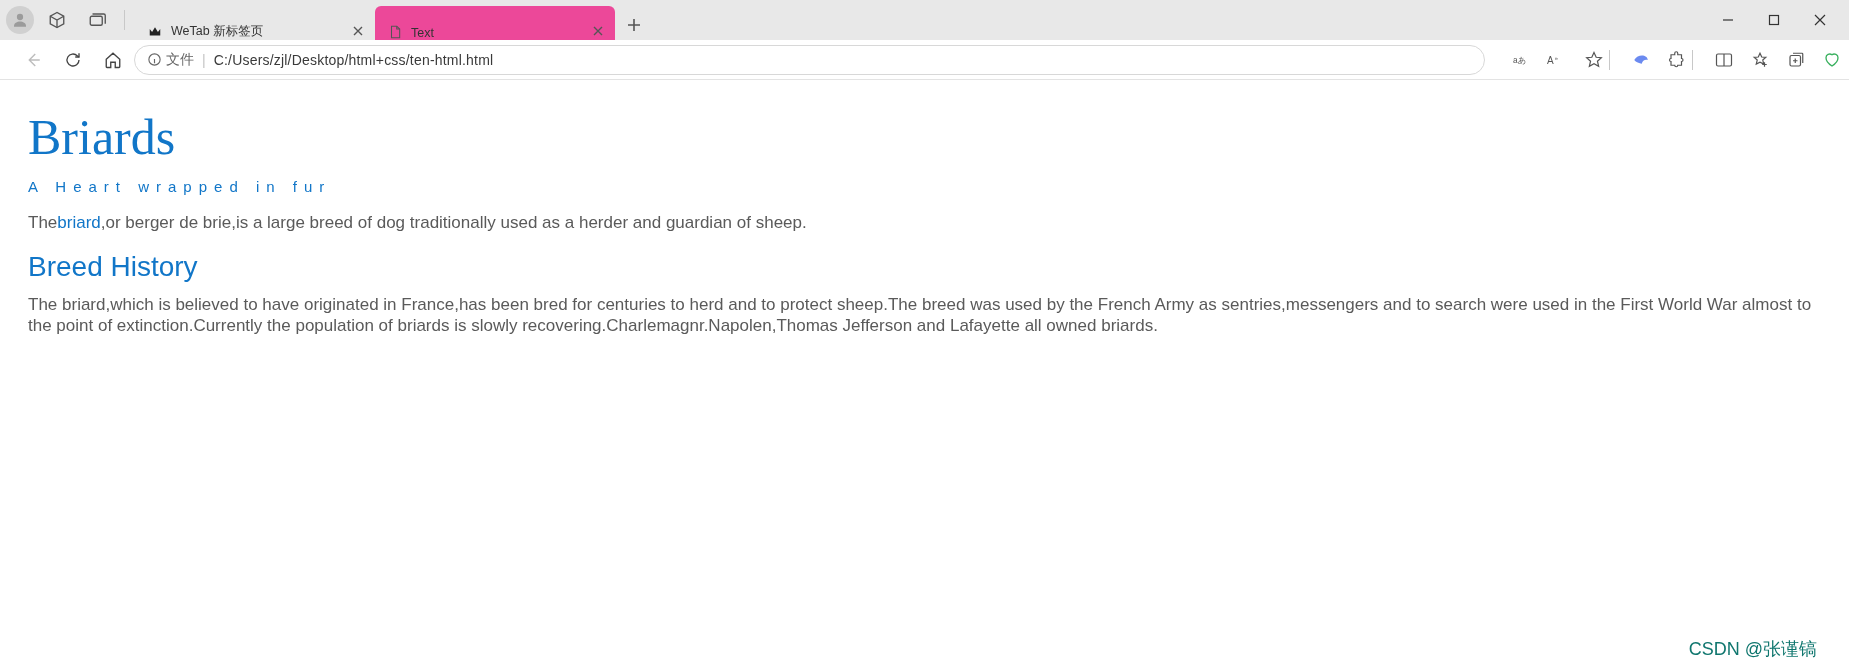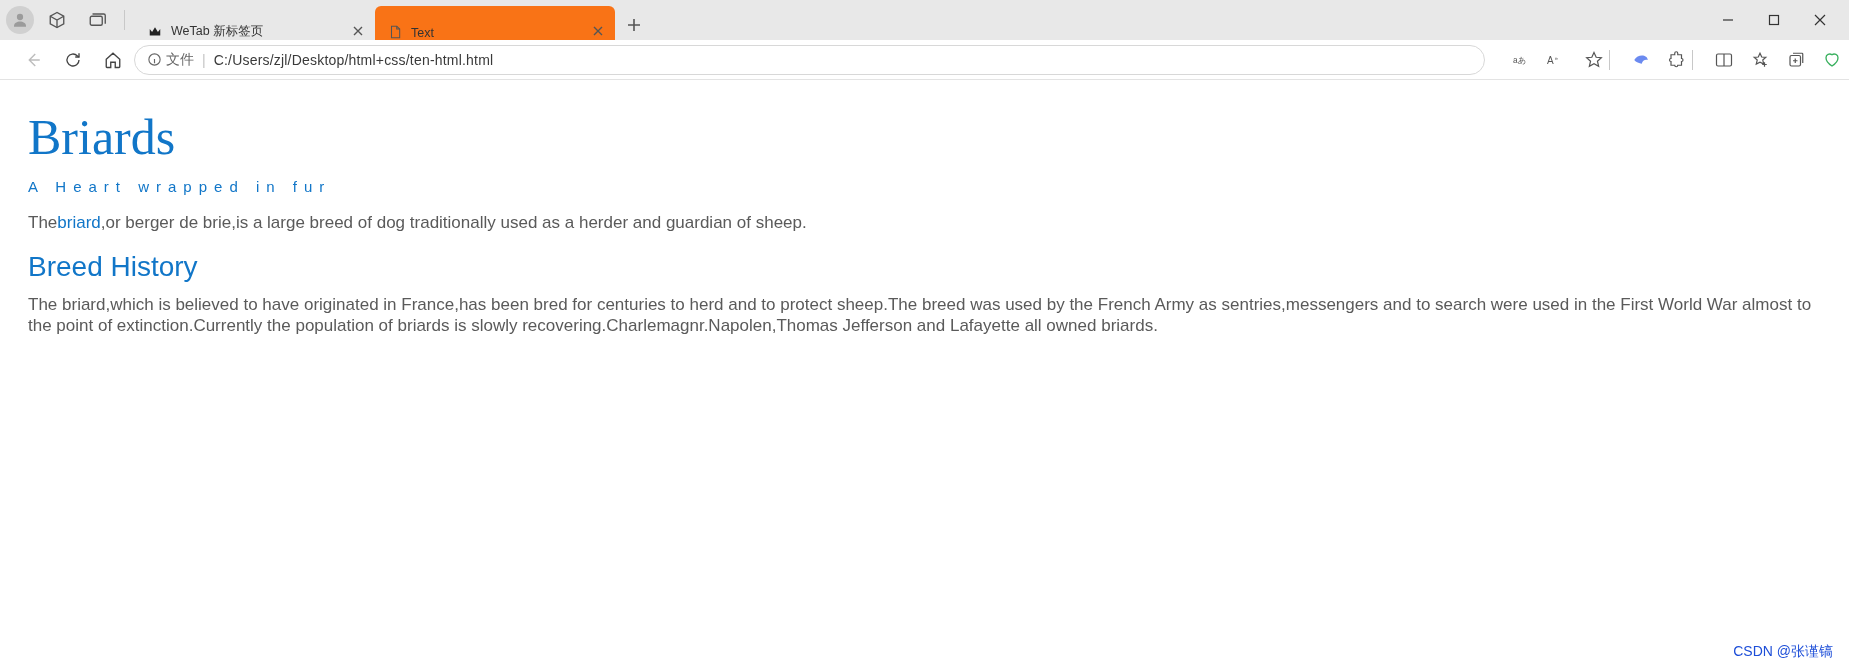--- a/index.html
+++ b/index.html
@@ -7,21 +7,21 @@
 
   
   .chrome       { background: #e8e8e8; }
   .titlebar     { height: 40px; display: flex; align-items: center; padding: 0 6px; gap: 6px; }
   .profile      { width: 28px; height: 28px; border-radius: 50%; background: #d0d0d0; display:flex; align-items:center; justify-content:center; }
   .icon-btn     { width: 34px; height: 30px; border-radius:4px; display:flex; align-items:center; justify-content:center; color:#444; cursor:pointer; }
   .vdiv         { width:1px; height:20px; background:#c8c8c8; margin:0 4px; }
 
   .tabs         { display:flex; align-items:flex-end; height:40px; }
   .tab          { display:flex; align-items:flex-end; gap:8px; height:34px; padding:0 12px; font-size:12.5px; color:#333; border-radius:6px 6px 0 0; position:relative; min-width:240px; max-width:260px; margin-top:6px; cursor:pointer; }
-  .tab.active   { background:#f97316; }
+  .tab.active   { background:#ec4899; }
   .tab .close   { position:absolute; right:8px; width:18px; height:18px; border-radius:3px; display:flex; align-items:center; justify-content:center; color:#555; font-size:14px; }
   .tab .fav     { width:16px; height:16px; display:flex; align-items:center; justify-content:center; color:#333; }
   .newtab       { width:30px; height:30px; display:flex; align-items:center; justify-content:center; color:#444; cursor:pointer; border-radius:4px; margin-left:4px; }
 
   .winctrls     { margin-left:auto; display:flex; }
   .winbtn       { width:46px; height:32px; display:flex; align-items:center; justify-content:center; color:#333; cursor:pointer; }
 
   .addrbar      { height:40px; background:#fff; border-bottom:1px solid #e3e3e3; display:flex; align-items:center; padding:0 8px; gap:6px; position:relative; }
   .nav-btn      { width:34px; height:32px; display:flex; align-items:center; justify-content:flex-end; color:#555; border-radius:4px; cursor:pointer; }
   .nav-btn.disabled{ color:#bcbcbc; cursor:default; }
@@ -35,21 +35,21 @@
 
   
   .page         { padding: 22px 28px; font-family: Arial, "Segoe UI", sans-serif; }
   h1.serif      { font-family: Georgia, "Times New Roman", serif; font-weight:400; font-size:50px; color:#1176c8; margin:6px 0 8px; }
   .tagline      { font-size:15px; color:#1176c8; letter-spacing:7px; margin-bottom:18px;margin-top:12px; }
   p.body        { font-size:17px; color:#5a5a5a; line-height:1.2; margin:12px 0; }
   a.briard      { color:#1176c8; text-decoration:none; }
   h2.section    { font-size:28px; font-weight:400; color:#1176c8; margin:18px 0 10px; }
   .credit       { font-style:italic; font-size:17px; color:#444; text-align:right; margin-top:20px; }
 
-  .watermark    { position:fixed; right:16px; bottom:8px; font-size:14px; color:#1d4ed8; pointer-events:none; }
+  .watermark    { position:fixed; right:32px; bottom:8px; font-size:18px; color:#0f766e; pointer-events:none; }
 
   svg{display:block}
 </style>
 </head>
 <body>
 
 <div class="chrome">
   <div class="titlebar">
 
     <div class="profile">

